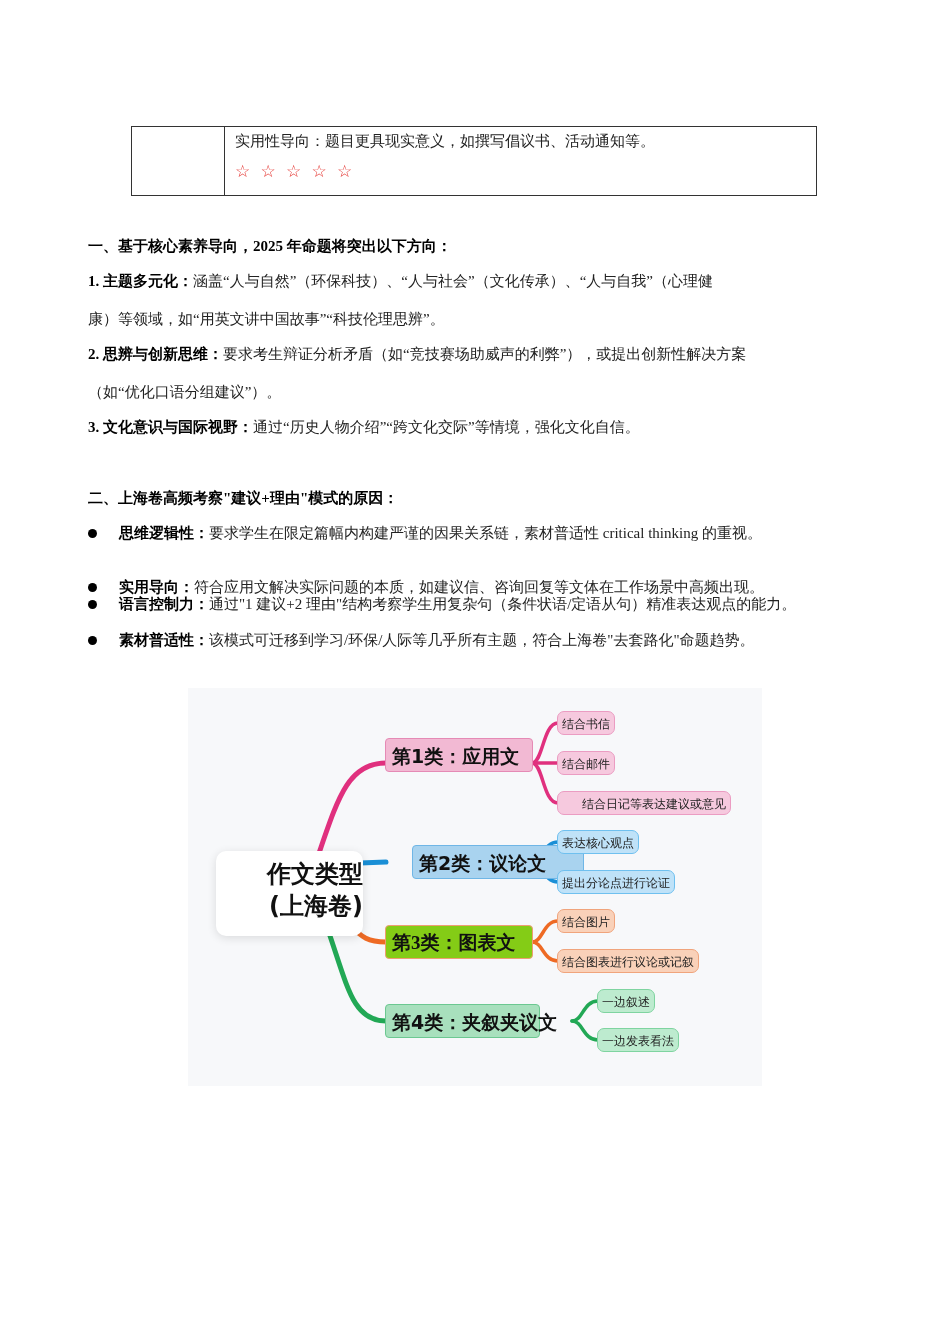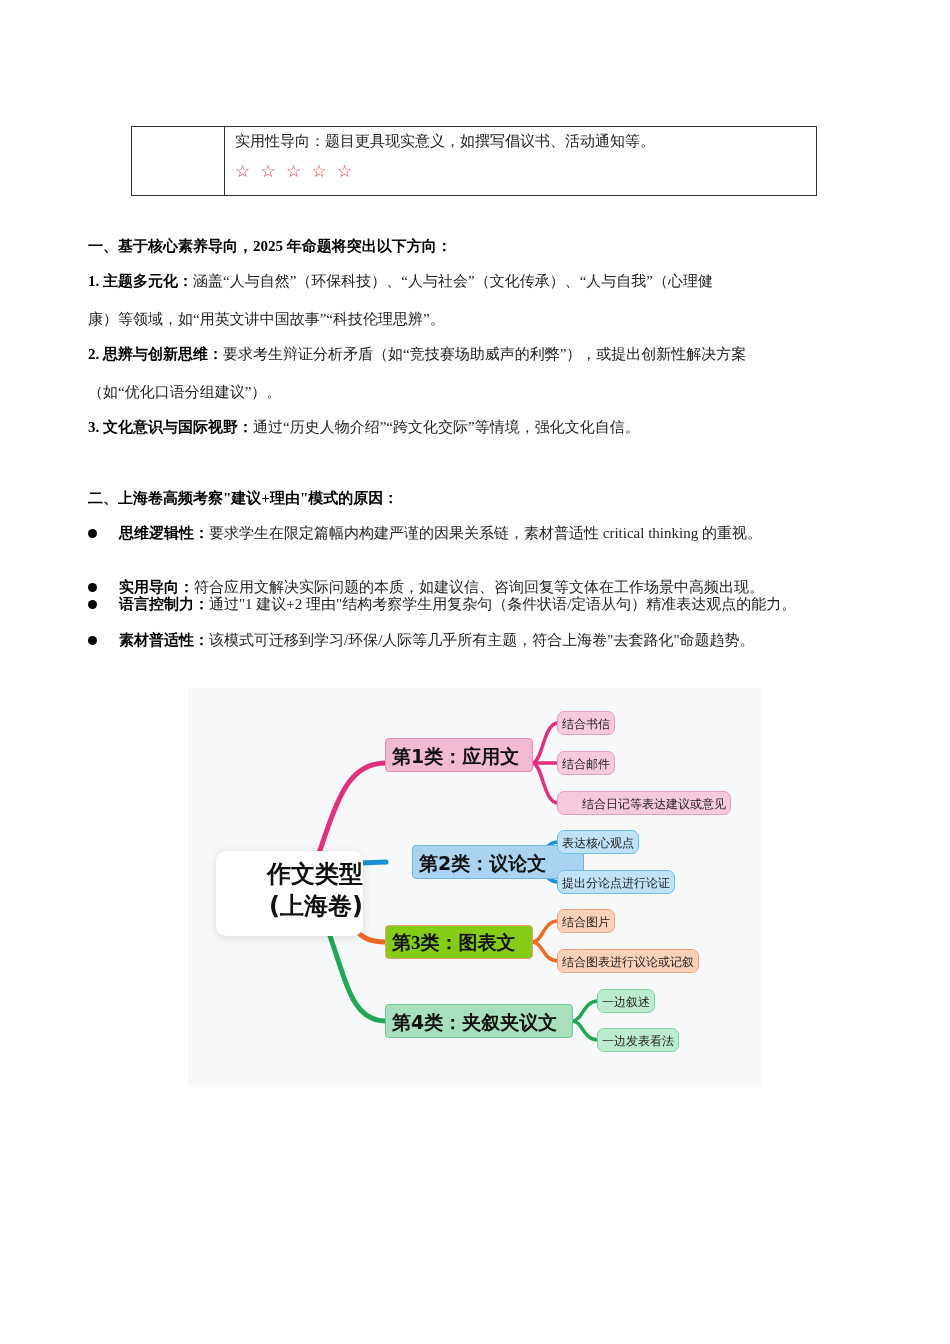--- a/index.html
+++ b/index.html
@@ -120,16 +120,16 @@
   <div class="leaf lpink" style="left:369px; top:103px;padding-left:24px;">结合日记等表达建议或意见</div>
 
   <div class="cat blue" style="left:182px; top:157px; width:172px;margin-left:42px;">第2类：议论文</div>
   <div class="leaf lblue" style="left:369px; top:142px;">表达核心观点</div>
   <div class="leaf lblue" style="left:369px; top:182px;">提出分论点进行论证</div>
 
   <div class="cat orange" style="left:197px; top:237px; width:148px;">第3类：图表文</div>
   <div class="leaf lorange" style="left:369px; top:221px;">结合图片</div>
   <div class="leaf lorange" style="left:369px; top:261px;">结合图表进行议论或记叙</div>
 
-  <div class="cat green" style="left:197px; top:316px; width:188px;">第4类：夹叙夹议文</div>
+  <div class="cat green" style="left:197px; top:316px; width:155px;">第4类：夹叙夹议文</div>
   <div class="leaf lgreen" style="left:409px; top:301px;">一边叙述</div>
   <div class="leaf lgreen" style="left:409px; top:340px;">一边发表看法</div>
 </div>
 
 </body></html>

